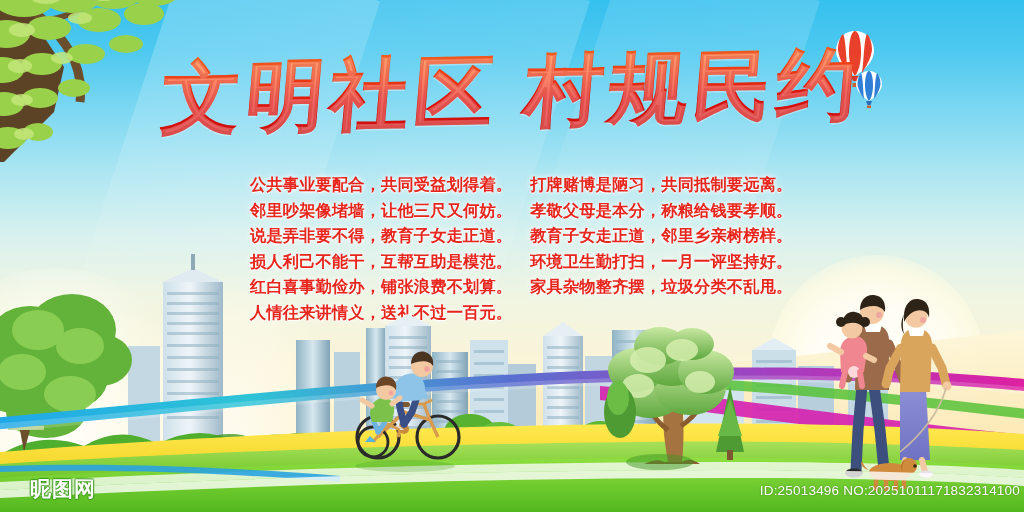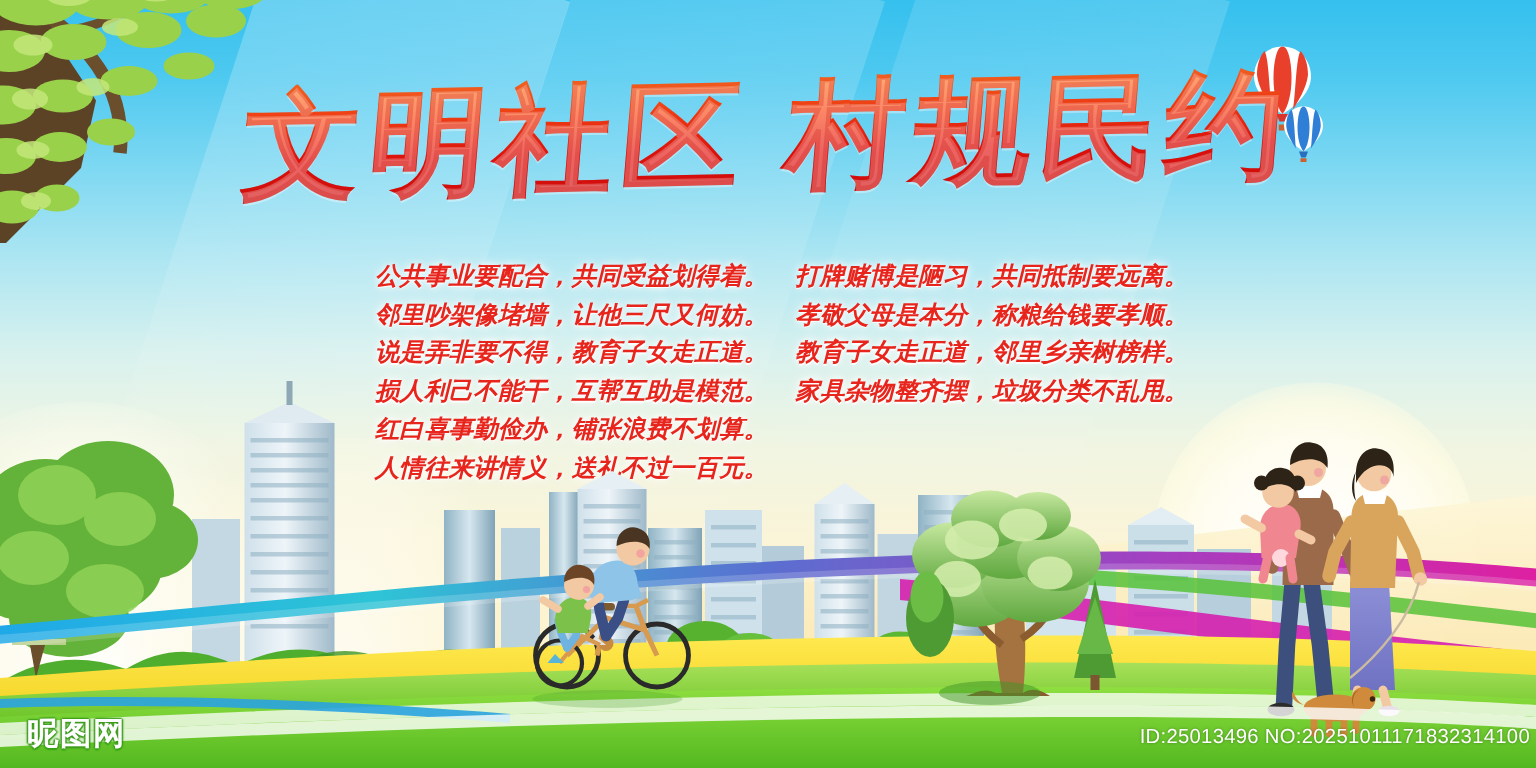--- a/index.html
+++ b/index.html
@@ -50,35 +50,35 @@
     -webkit-text-stroke:1px rgba(200,20,10,.25);
     transform:skewX(-6deg) rotate(-1.2deg);
     text-shadow:0 2px 0 rgba(255,255,255,.35);
     line-height:1.05;
   }
   .title .gap{display:inline-block;width:26px;}
 
   
   .verses{
     position:absolute;left:250px;top:172px;width:540px;
-    display:flex;gap:18px;font-style:italic;
+    display:flex;gap:18px;
   }
   .vcol{flex:1;}
   .vline{
     font-size:16.2px;line-height:25.6px;color:#e8251c;font-weight:bold;
     letter-spacing:.2px;white-space:nowrap;
     text-shadow:0 0 4px rgba(255,255,255,.95),0 0 8px rgba(255,255,255,.85),0 1px 0 rgba(255,255,255,.9);
   }
 
   
   .scene{position:absolute;left:0;top:0;width:1024px;height:512px;}
 
   
   .wm-bar{
-    position:absolute;left:4px;bottom:0;width:947px;height:46px;overflow:hidden;
+    position:absolute;left:16px;bottom:0;width:947px;height:46px;overflow:hidden;
   }
   .wm-logo{
     position:absolute;left:14px;top:9px;font-size:21px;font-weight:bold;color:#fff;
     letter-spacing:1px;
     text-shadow:-1px 0 1px #3a9b18,0 -1px 1px #3a9b18,1px 0 1px #3a9b18,0 1px 1px #3a9b18;
   }
   .wm-url{
     position:absolute;left:96px;top:12px;font-size:19px;font-weight:bold;color:#fff;
     letter-spacing:.5px;
     text-shadow:-1px 0 1px #46a81c,0 -1px 1px #46a81c,1px 0 1px #46a81c,0 1px 1px #46a81c;
@@ -164,20 +164,21 @@
       <div class="vline">邻里吵架像堵墙，让他三尺又何妨。</div>
       <div class="vline">说是弄非要不得，教育子女走正道。</div>
       <div class="vline">损人利己不能干，互帮互助是模范。</div>
       <div class="vline">红白喜事勤俭办，铺张浪费不划算。</div>
       <div class="vline">人情往来讲情义，送礼不过一百元。</div>
     </div>
     <div class="vcol">
       <div class="vline">打牌赌博是陋习，共同抵制要远离。</div>
       <div class="vline">孝敬父母是本分，称粮给钱要孝顺。</div>
       <div class="vline">教育子女走正道，邻里乡亲树榜样。</div>
+      <div class="vline">环境卫生勤打扫，一月一评坚持好。</div>
       <div class="vline">家具杂物整齐摆，垃圾分类不乱甩。</div>
     </div>
   </div>
 
   <svg class="scene" viewBox="0 0 1024 512">
     <defs>
       <linearGradient id="bldA" x1="0" y1="0" x2="1" y2="0">
         <stop offset="0%" stop-color="#cfe0ea"></stop>
           <stop offset="45%" stop-color="#eef5f9"></stop>
         <stop offset="100%" stop-color="#9fb9c9"></stop>

